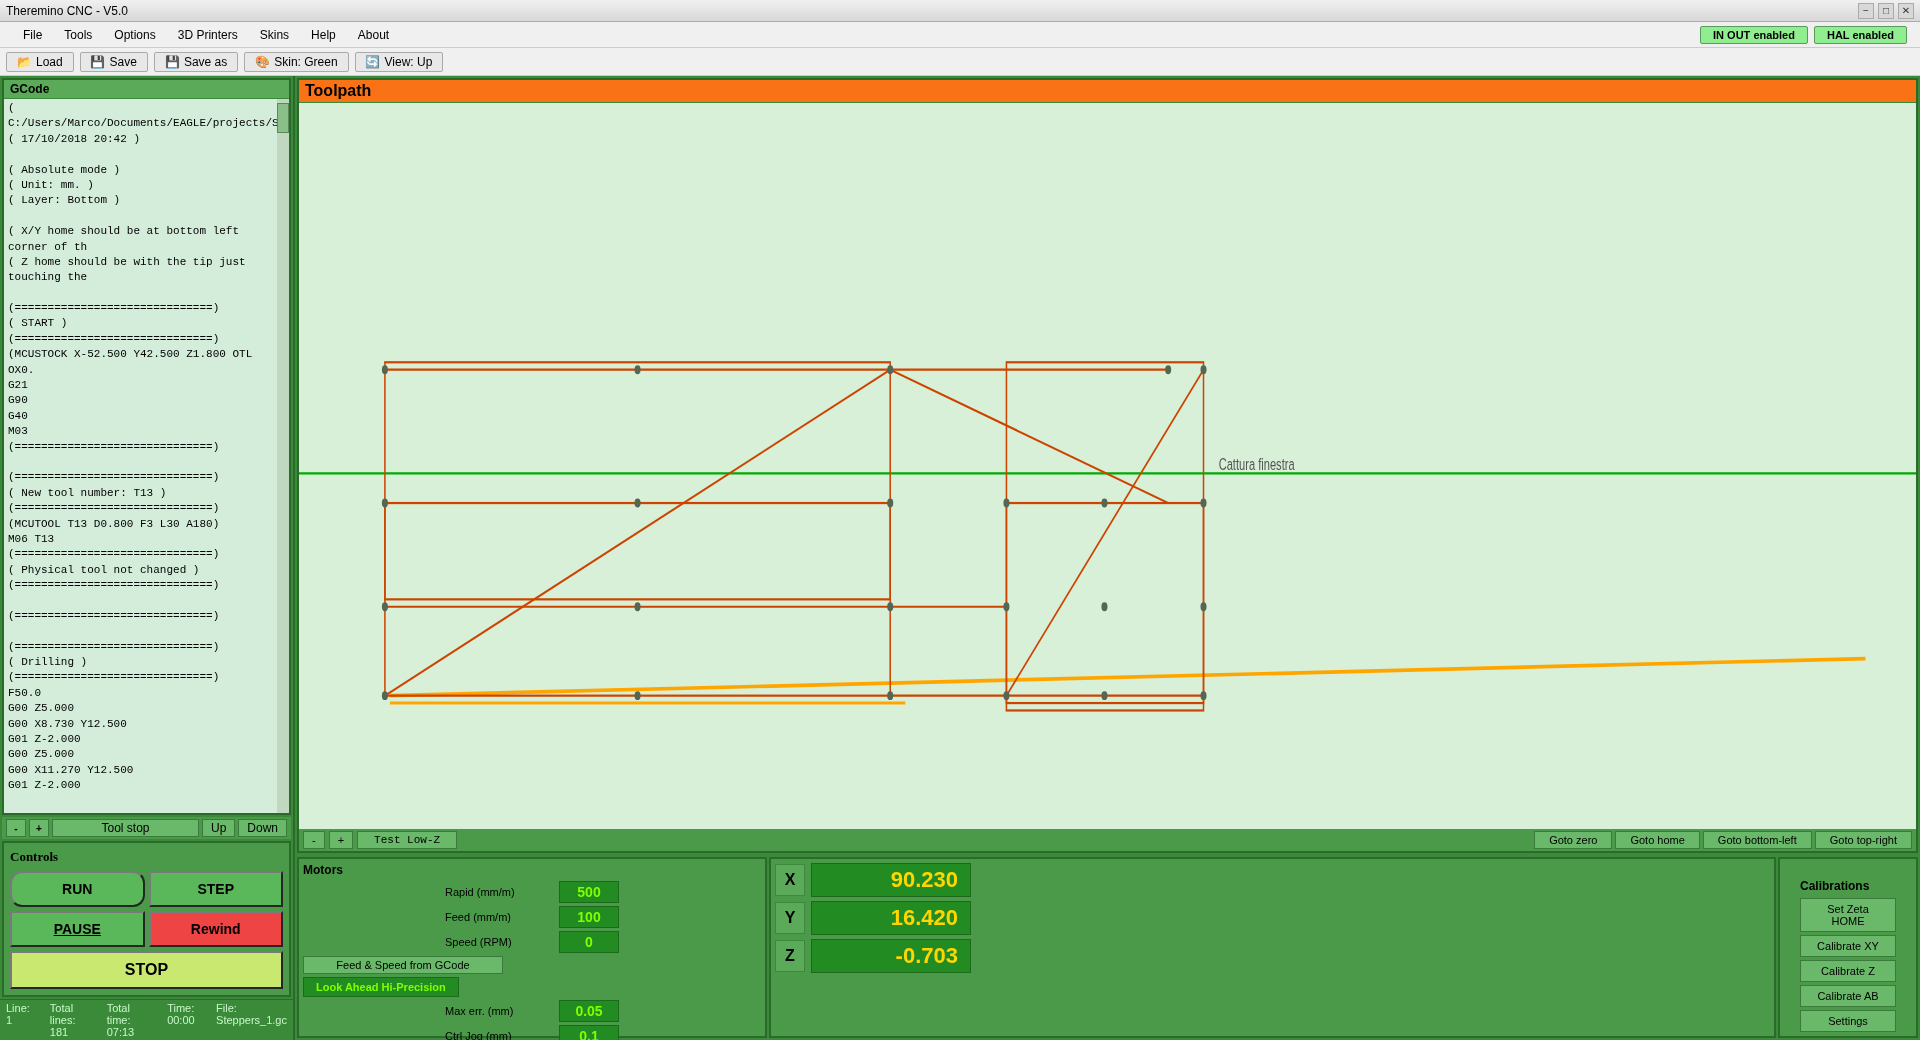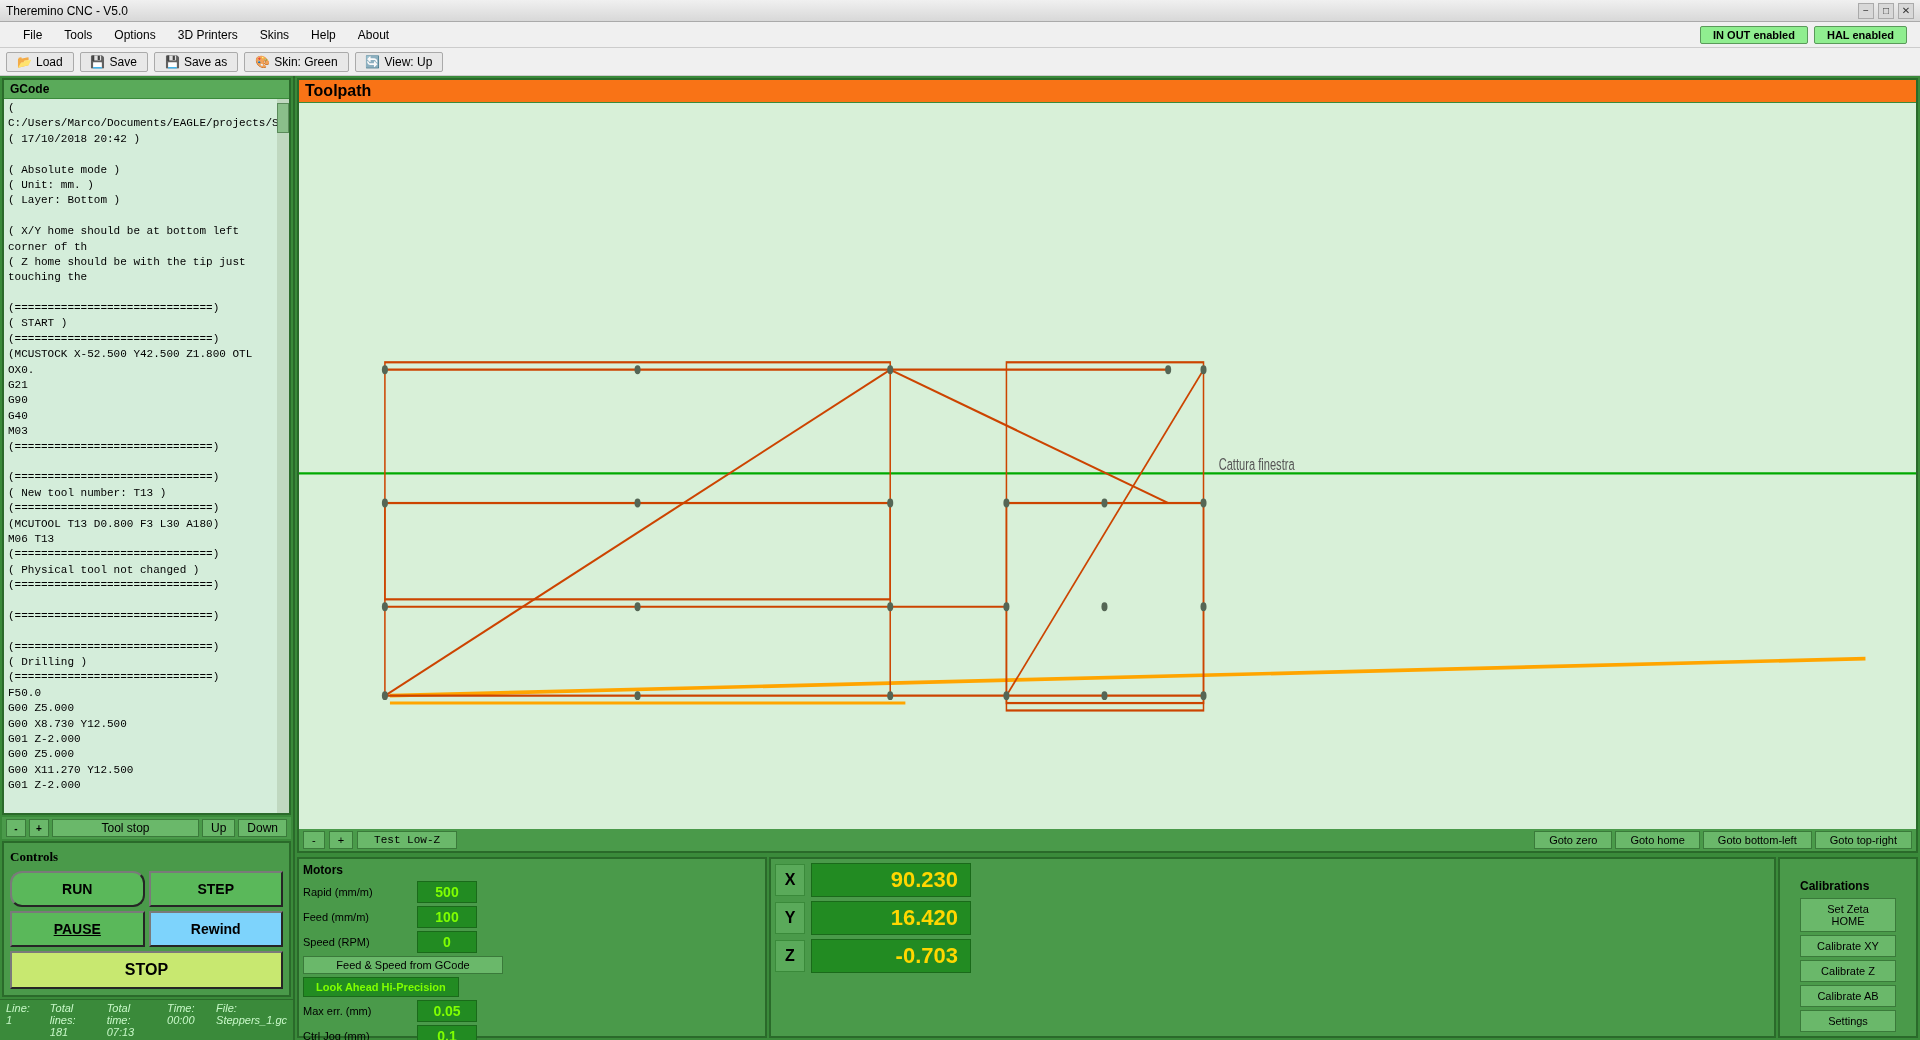--- a/index.html
+++ b/index.html
@@ -204,41 +204,40 @@
       padding: 8px 4px;
       font-size: 14px;
       font-weight: bold;
       cursor: pointer;
       border: 2px outset #7a7a7a;
       text-align: center;
     }
     .btn-run { background: #5ab85a; color: #000; border-radius: 12px; }
     .btn-step { background: #5ab85a; color: #000; }
     .btn-pause { background: #5ab85a; color: #000; text-decoration: underline; }
-    .btn-rewind { background: #7dd3fc; color: #000; }
+    .btn-rewind { background: #ef4444; color: #000; }
     .btn-stop {
       background: #c8e870;
       color: #000;
       width: 100%;
       padding: 8px 4px;
       font-size: 16px;
       font-weight: bold;
       cursor: pointer;
       border: 2px outset #7a7a7a;
     }
 
     #status-bar {
       background: #3a8a3a;
       padding: 2px 6px;
       font-size: 11px;
       color: #c8f8c8;
       display: flex;
       gap: 20px;
       border-top: 1px solid #2a6a2a;
-      font-style: italic;
     }
 
     
     #right-panel {
       flex: 1;
       display: flex;
       flex-direction: column;
     }
 
     
@@ -308,20 +307,21 @@
       font-weight: bold;
       font-size: 12px;
       margin-bottom: 4px;
       color: #000;
     }
     .motor-row {
       display: flex;
       align-items: center;
       margin-bottom: 3px;
       gap: 4px;
+      justify-content: center;
     }
     .motor-label {
       font-size: 11px;
       width: 110px;
       color: #000;
     }
     .motor-value {
       background: #228b22;
       color: #7fff00;
       font-weight: bold;

